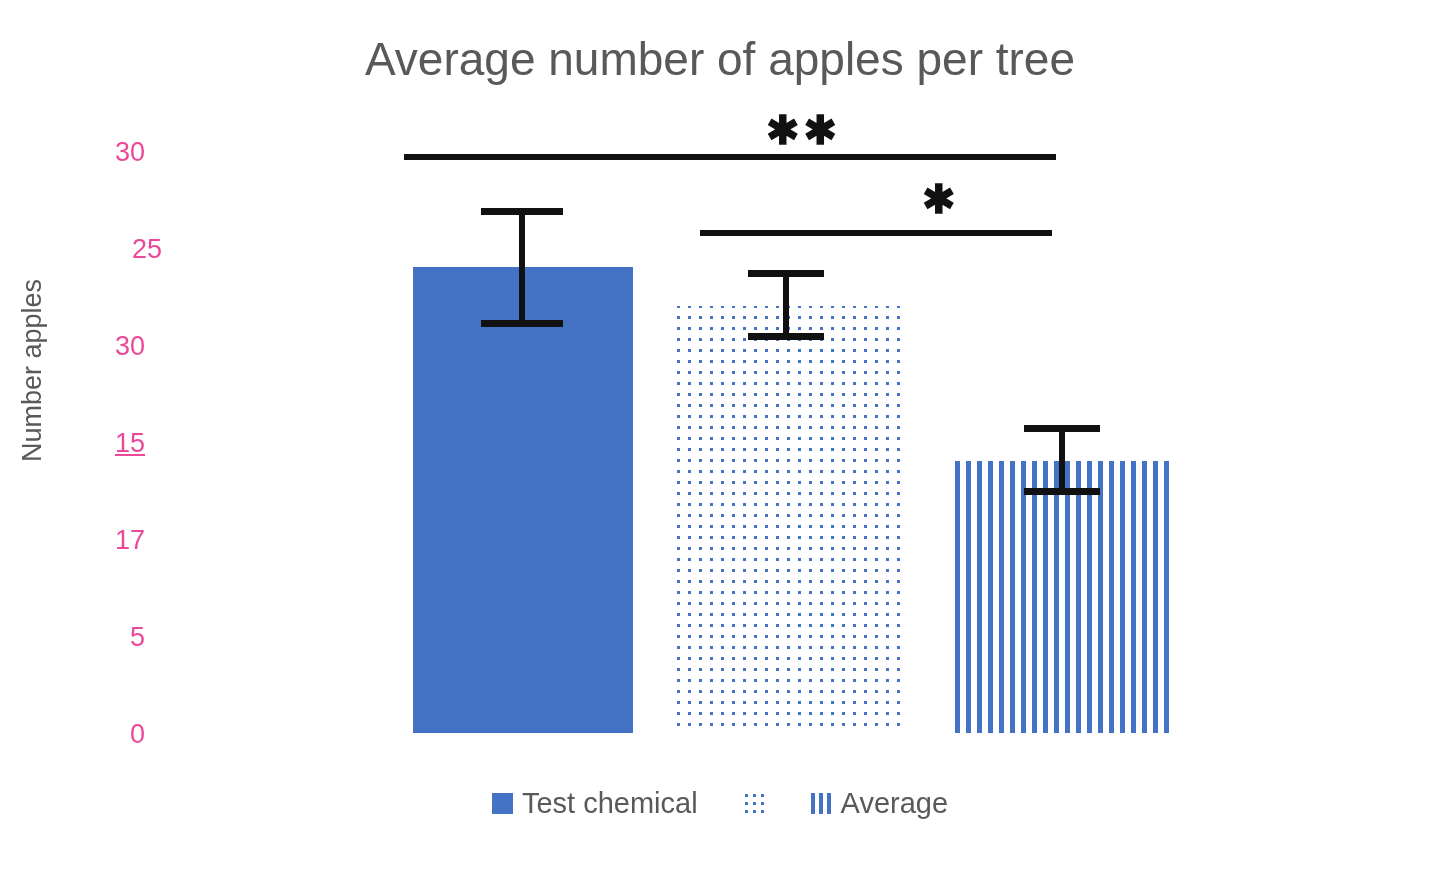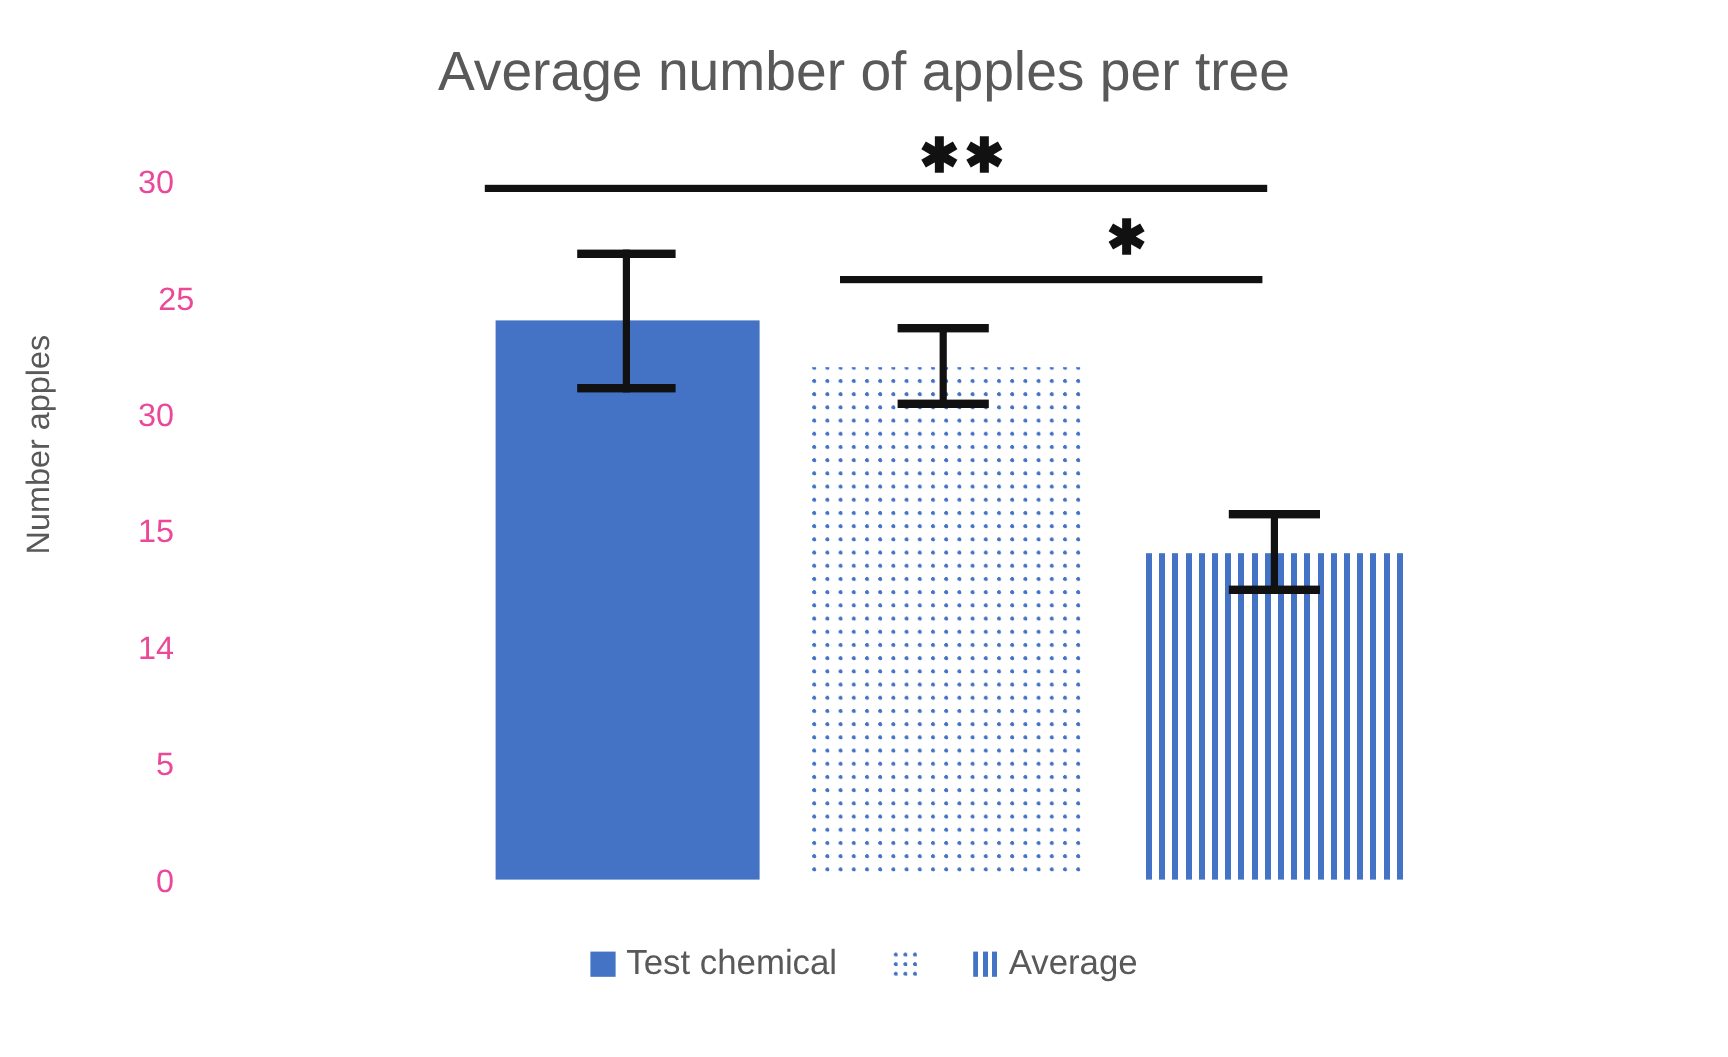--- a/index.html
+++ b/index.html
@@ -161,22 +161,22 @@
 
 <div id="chart-root">
 
   <div class="chart-title">Average number of apples per tree</div>
 
   <div class="y-axis-title">Number apples</div>
 
   <div class="tick-label" style="left:75px; top:139px;">30</div>
   <div class="tick-label" style="left:92px; top:236px;">25</div>
   <div class="tick-label" style="left:75px; top:333px;">30</div>
-  <div class="tick-label" style="left:75px; top:430px;">15</div>
-  <div class="tick-label" style="left:75px; top:527px;">14</div>
+  <div class="tick-label" style="left:75px; top:430px;text-decoration:underline;">15</div>
+  <div class="tick-label" style="left:75px; top:527px;">17</div>
   <div class="tick-label" style="left:75px; top:624px;">5</div>
   <div class="tick-label" style="left:75px; top:721px;">0</div>
 
   <div class="plot-area">
 
     <div class="bar bar-solid" style="left:413px; width:220px; height:466px;"></div>
 
     <div class="bar bar-dotted" style="left:676px; width:225px; height:427px;"></div>
 
     <div class="bar bar-striped" style="left:955px; width:220px; height:272px;"></div>

